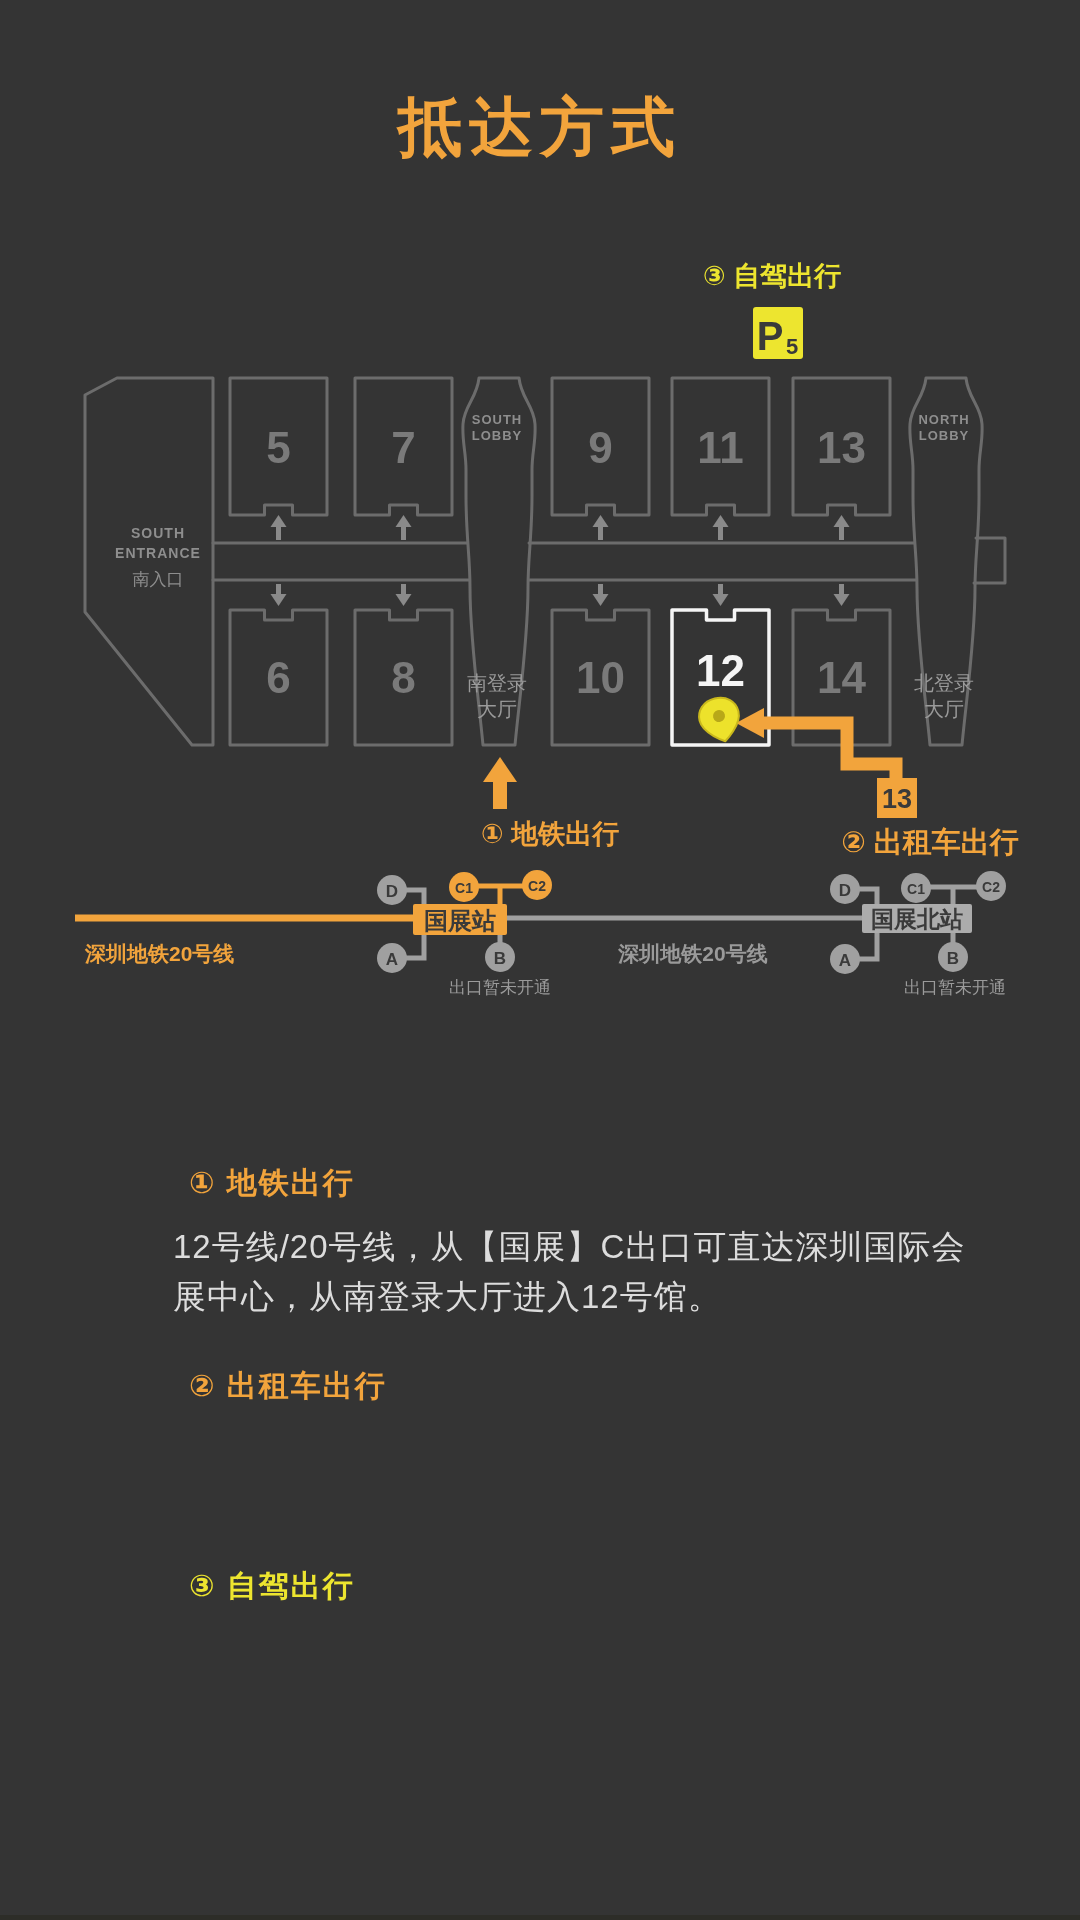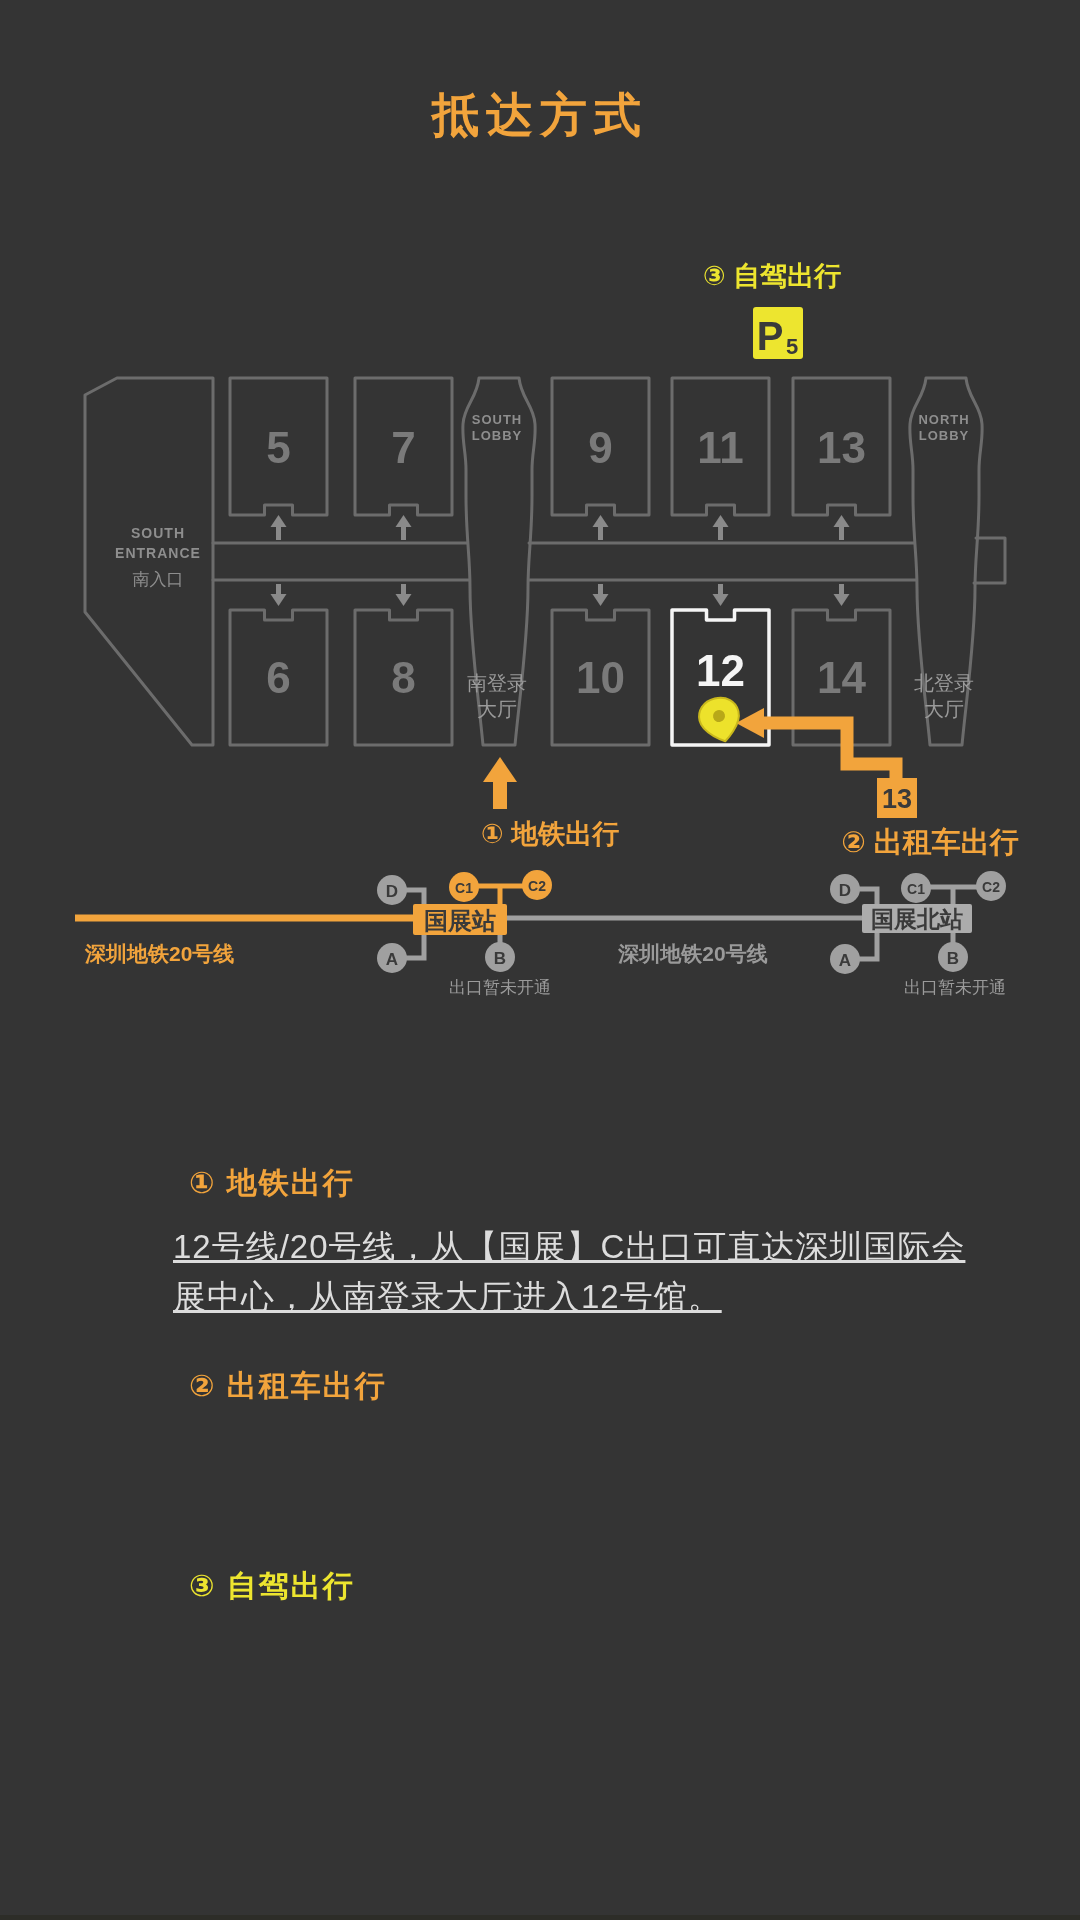--- a/index.html
+++ b/index.html
@@ -3,27 +3,27 @@
 <meta charset="utf-8">
 <style>
   html,body{margin:0;padding:0;background:#222;}
   #canvas{
     position:relative;width:1080px;height:1920px;margin:0 auto;
     background:#343434;overflow:hidden;
     font-family:"Liberation Sans","DejaVu Sans",sans-serif;
   }
   #page-title{
     position:absolute;top:84px;left:0;width:1080px;text-align:center;
-    font-size:47px;font-weight:bold;letter-spacing:7px;color:#F2A43C;
+    font-size:64px;font-weight:bold;letter-spacing:7px;color:#F2A43C;
   }
   svg text{font-family:"Liberation Sans","DejaVu Sans",sans-serif;}
   .section{position:absolute;left:173px;width:800px;}
   .section .heading{font-size:30px;font-weight:bold;color:#F2A43C;letter-spacing:2px;margin:0 0 18px 16px;}
   .section.yellow .heading{color:#EDE52F;}
-  .section .body{font-size:33px;line-height:50px;color:#DCDCDC;letter-spacing:1px;margin:0;text-decoration:underline;}
+  .section .body{font-size:33px;line-height:50px;color:#DCDCDC;letter-spacing:1px;margin:0;}
   #footer-strip{position:absolute;left:0;bottom:0;width:100%;height:5px;background:#2d2d28;}
 </style>
 </head>
 <body>
 
 <div id="canvas">
 
   <div id="page-title">抵达方式</div>
 
   <svg width="1080" height="1010" viewBox="0 0 1080 1010" style="position:absolute;top:0;left:0;">

